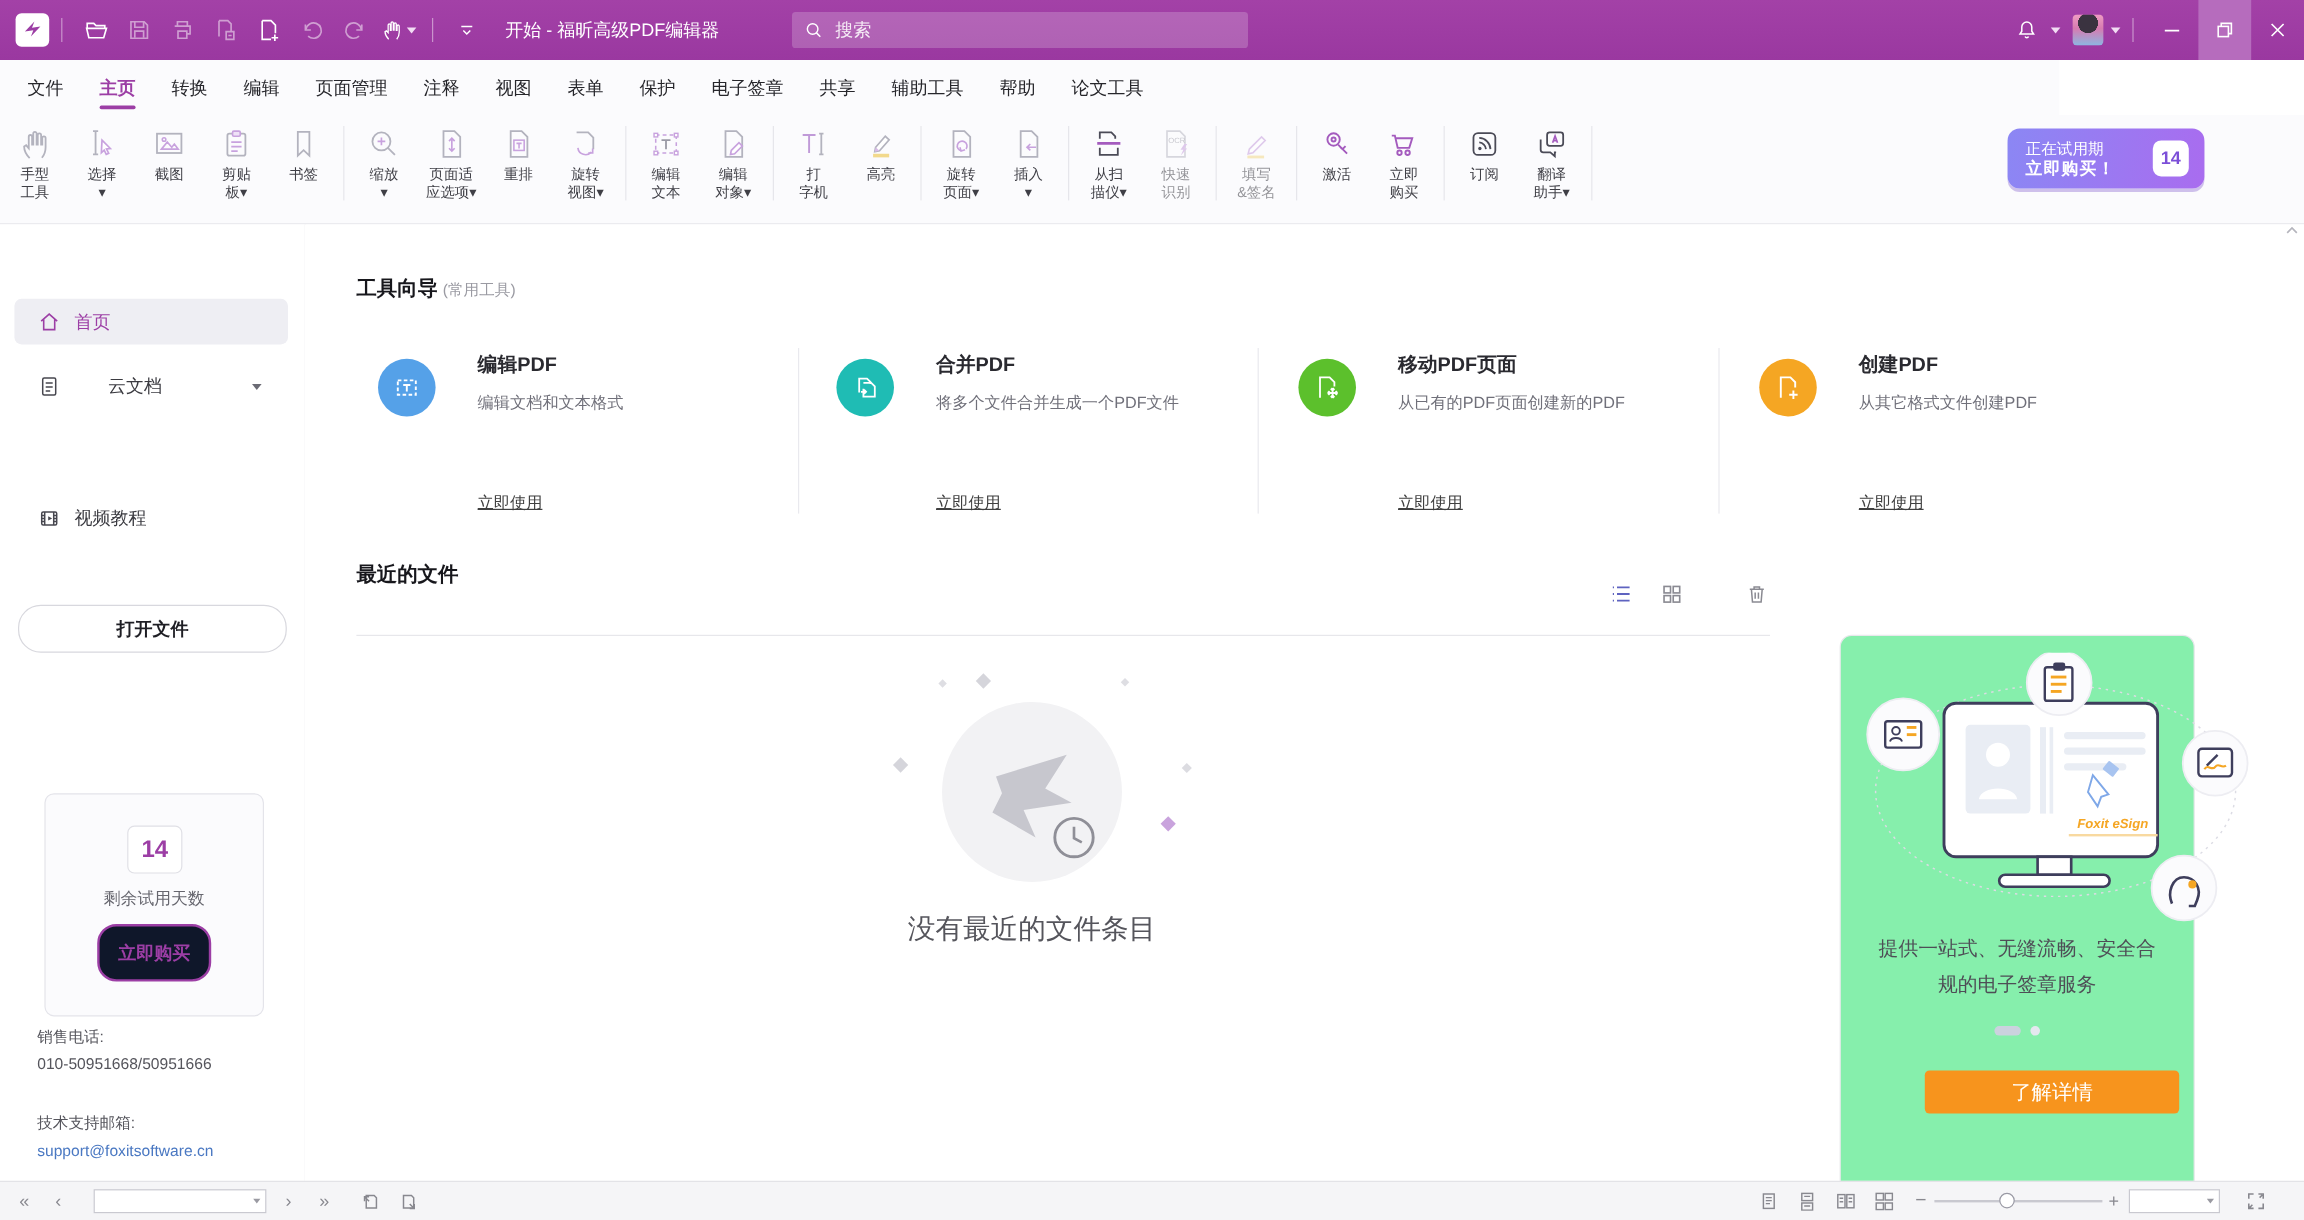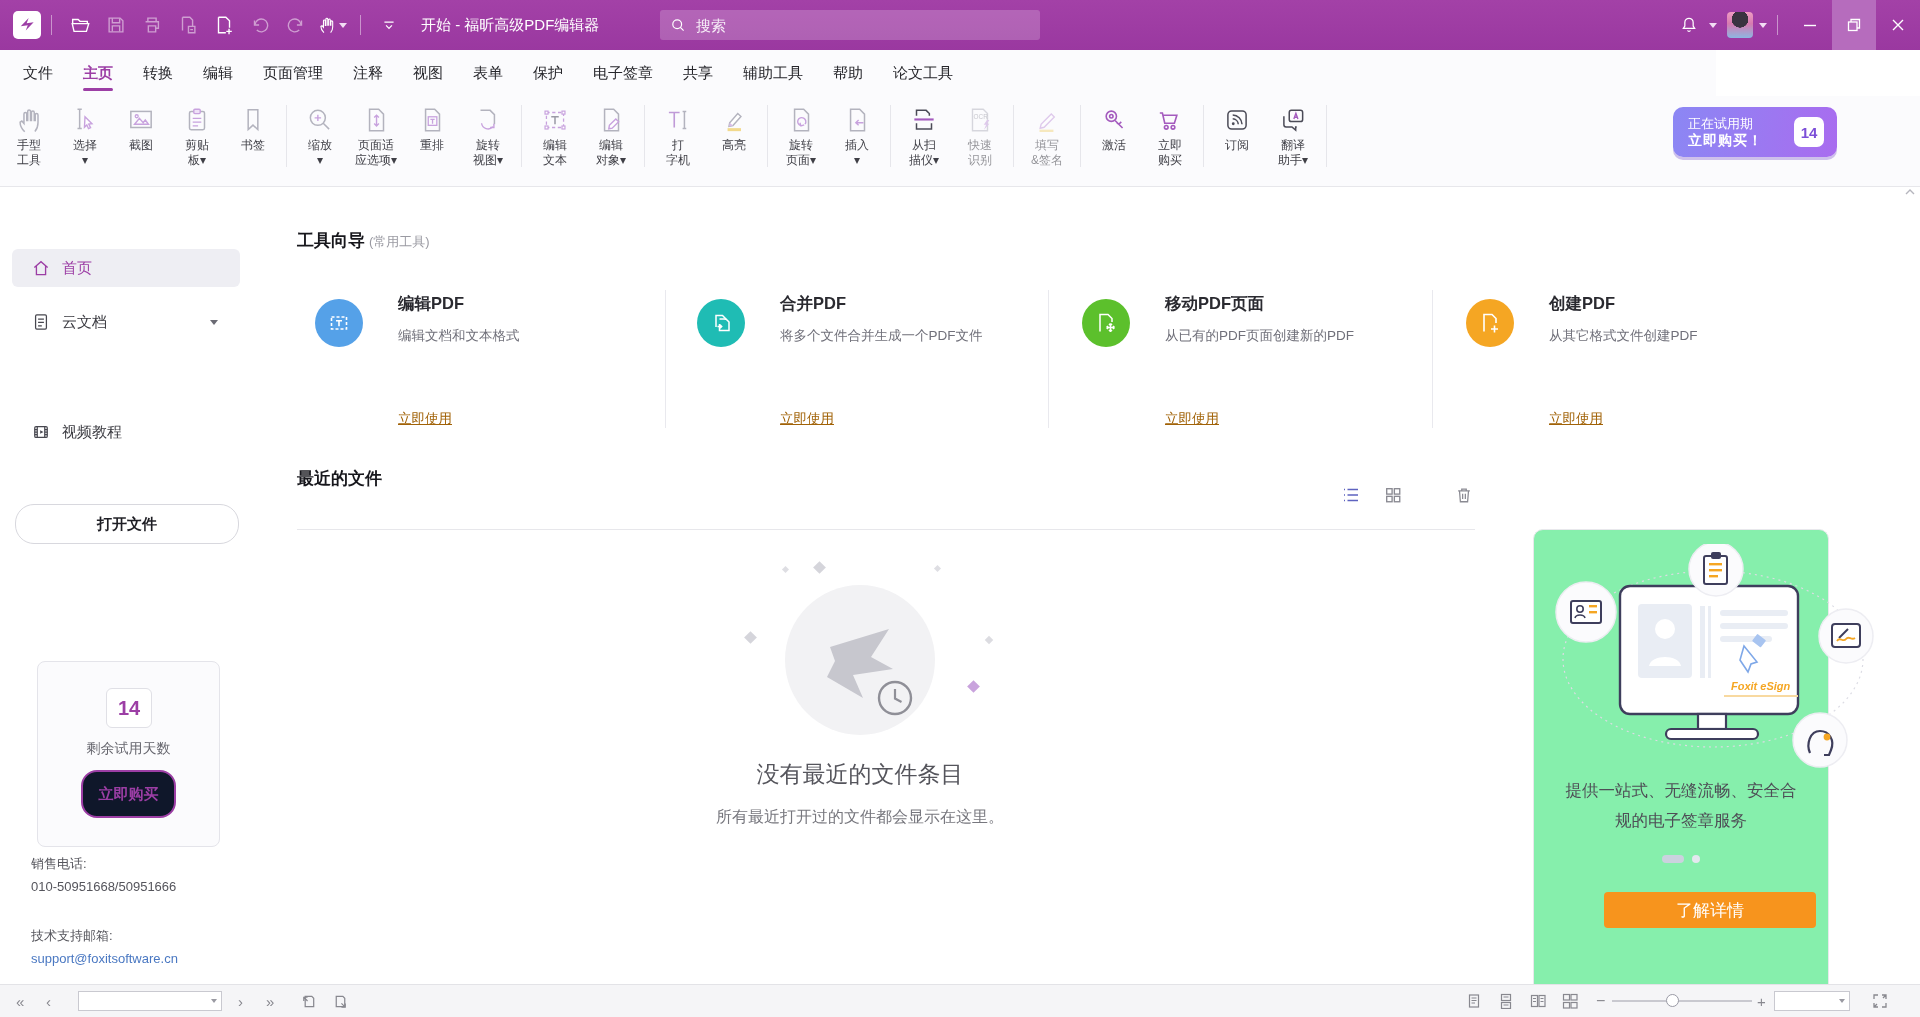--- a/index.html
+++ b/index.html
@@ -81,21 +81,21 @@
 
   
   .main{position:absolute;left:254px;top:187px;right:0;bottom:32px;background:#fff;overflow:hidden;}
   .sec-title{font-size:17px;font-weight:bold;color:#17171C;}
   .sec-sub{font-size:13px;color:#9a9aa2;font-weight:normal;margin-left:4px;}
   .card-divider{position:absolute;top:103px;width:1px;height:138px;background:#E9E9EE;}
   .card-icon{position:absolute;top:112px;width:48px;height:48px;border-radius:50%;
              display:flex;align-items:center;justify-content:center;}
   .card-title{position:absolute;top:106px;font-size:16.5px;font-weight:bold;color:#2A2A30;white-space:nowrap;}
   .card-desc{position:absolute;top:140px;font-size:13.5px;color:#70707A;white-space:nowrap;}
-  .card-link{position:absolute;top:223px;font-size:13.5px;color:#a16207;text-decoration:underline;white-space:nowrap;}
+  .card-link{position:absolute;top:223px;font-size:13.5px;color:#404040;text-decoration:underline;white-space:nowrap;}
   .recent-rule{position:absolute;left:43px;top:342px;width:1178px;height:1px;background:#E7E7EB;}
   .viewbtn{position:absolute;top:296px;width:24px;height:24px;display:flex;align-items:center;justify-content:center;}
   .empty-circle{position:absolute;left:531px;top:398px;width:150px;height:150px;border-radius:50%;background:#F2F2F4;}
   .spark{position:absolute;transform:rotate(45deg);}
   .empty-title{position:absolute;left:306px;top:572px;width:600px;text-align:center;font-size:23px;color:#55555C;}
   .empty-desc{position:absolute;left:306px;top:620px;width:600px;text-align:center;font-size:16px;color:#77777E;}
 
   
   .promo{position:absolute;left:1279px;top:342px;width:296px;height:470px;border:1px solid #E8E8EC;
          border-radius:10px;background:#86efac;box-sizing:border-box;}
@@ -485,21 +485,21 @@
   <div class="days">14</div>
 </div>
 
 <div class="sidebar">
   <div class="side-item active" style="top:62px;">
     <svg width="20" height="20" viewBox="0 0 24 24" fill="none" stroke="#9C3EA5" stroke-width="1.6">
         <path d="M4 11.5 12 4.5l8 7M6.5 10v10h11V10"></path>
       </svg>
     <span>首页</span>
   </div>
-  <div class="side-item" style="top:116px;">
+  <div class="side-item" style="top:116px;gap:28px;">
     <svg width="20" height="20" viewBox="0 0 24 24" fill="none" stroke="#47474F" stroke-width="1.5">
         <rect x="5.5" y="3.5" width="13" height="17" rx="1.5"></rect>
         <path d="M8.5 8.5h7M8.5 12.5h7M8.5 16.5h4.5"></path>
       </svg>
     <span>云文档</span>
     <span class="side-caret"></span>
   </div>
   <div class="side-item" style="top:226px;">
     <svg width="20" height="20" viewBox="0 0 24 24" fill="none" stroke="#47474F" stroke-width="1.5">
         <rect x="4.5" y="5.5" width="15" height="13" rx="1.5"></rect>
@@ -605,21 +605,20 @@
     <circle cx="110" cy="113" r="16" fill="#F2F2F4" stroke="#8F8F97" stroke-width="2.4"></circle>
     <path d="M110 104v9.5l6.5 3.5" fill="none" stroke="#8F8F97" stroke-width="2.2"></path>
   </svg>
   <div class="spark" style="left:492px;top:446px;width:9px;height:9px;background:#D5D5DB;"></div>
   <div class="spark" style="left:529px;top:380px;width:5px;height:5px;background:#DEDEE3;"></div>
   <div class="spark" style="left:561px;top:376px;width:9px;height:9px;background:#D5D5DB;"></div>
   <div class="spark" style="left:681px;top:379px;width:5px;height:5px;background:#DEDEE3;"></div>
   <div class="spark" style="left:732px;top:450px;width:6px;height:6px;background:#DCDCE1;"></div>
   <div class="spark" style="left:715px;top:495px;width:9px;height:9px;background:#C9A3DD;"></div>
   <div class="empty-title">没有最近的文件条目</div>
-  <div class="empty-desc">所有最近打开过的文件都会显示在这里。</div>
 
   <div class="promo">
     <svg class="abs" style="left:14px;top:14px;" width="330" height="240" viewBox="0 0 330 240">
       <ellipse cx="165" cy="115" rx="150" ry="88" fill="none" stroke="#DCDCE4" stroke-width="1.2" stroke-dasharray="2 4"></ellipse>
 
       <rect x="72" y="42" width="178" height="128" rx="10" fill="#fff" stroke="#3E3E5C" stroke-width="2.4"></rect>
       <rect x="150" y="170" width="28" height="15" fill="#fff" stroke="#3E3E5C" stroke-width="2.2"></rect>
       <rect x="118" y="185" width="92" height="10" rx="5" fill="#fff" stroke="#3E3E5C" stroke-width="2.2"></rect>
 
       <rect x="90" y="60" width="54" height="74" rx="4" fill="#E9EDF4"></rect>

